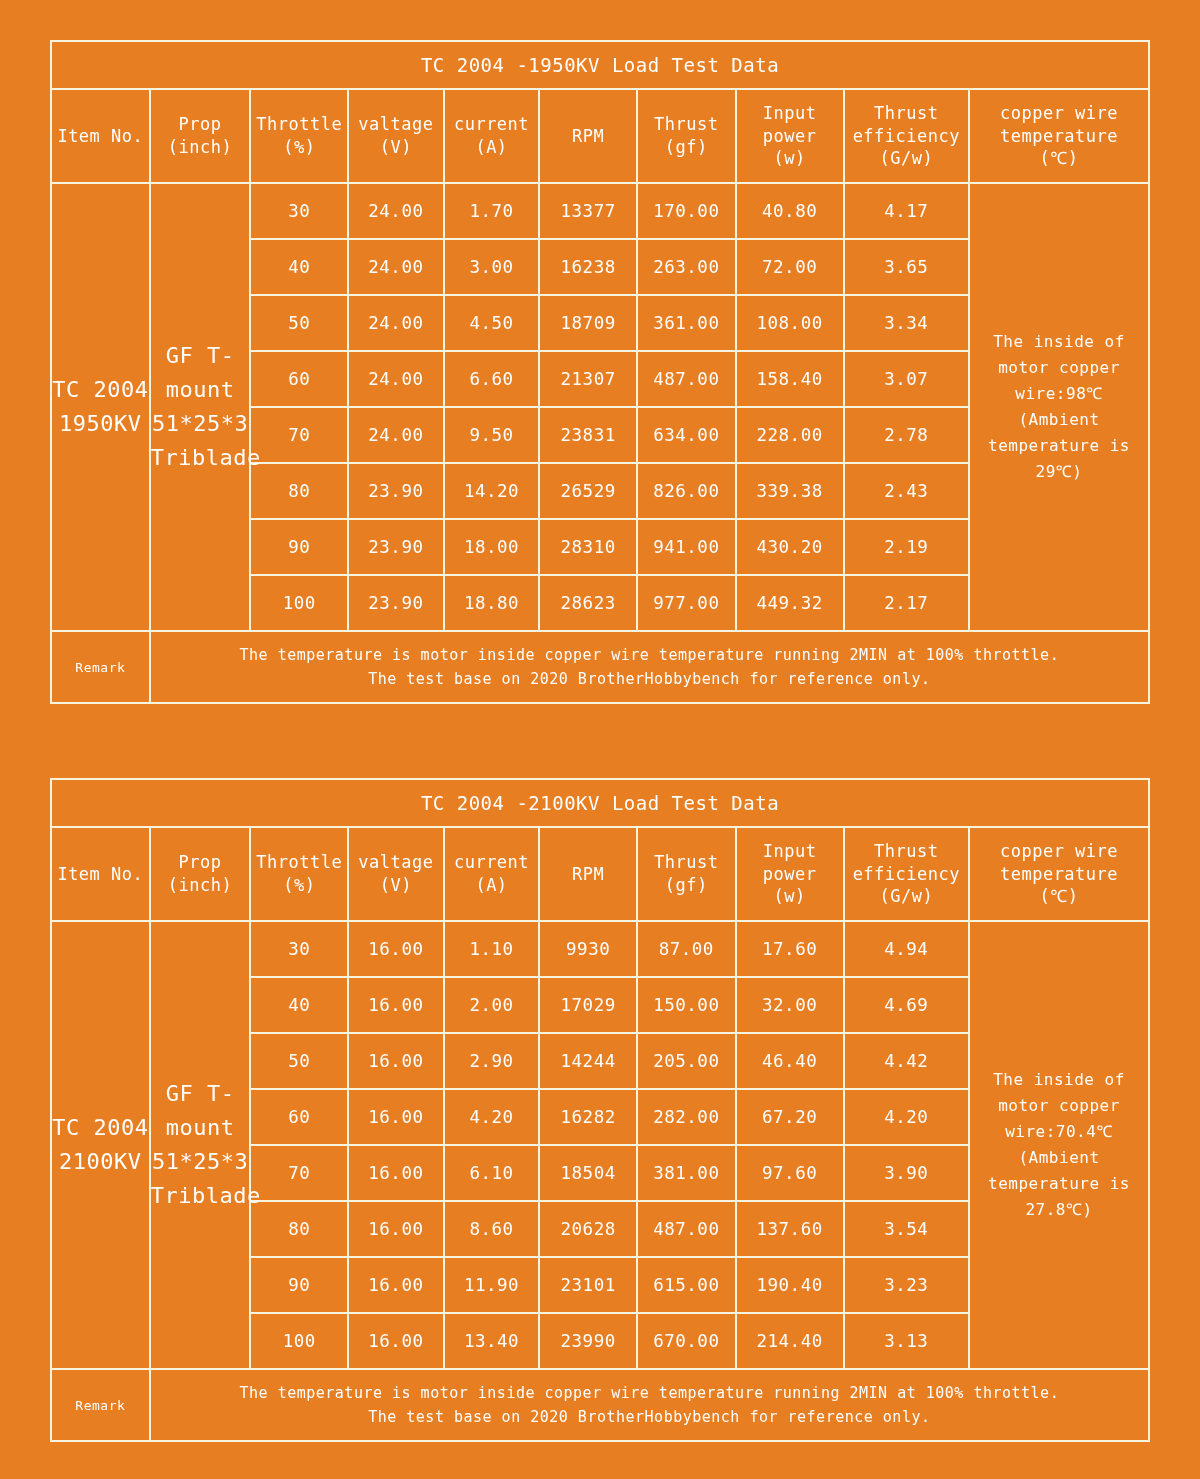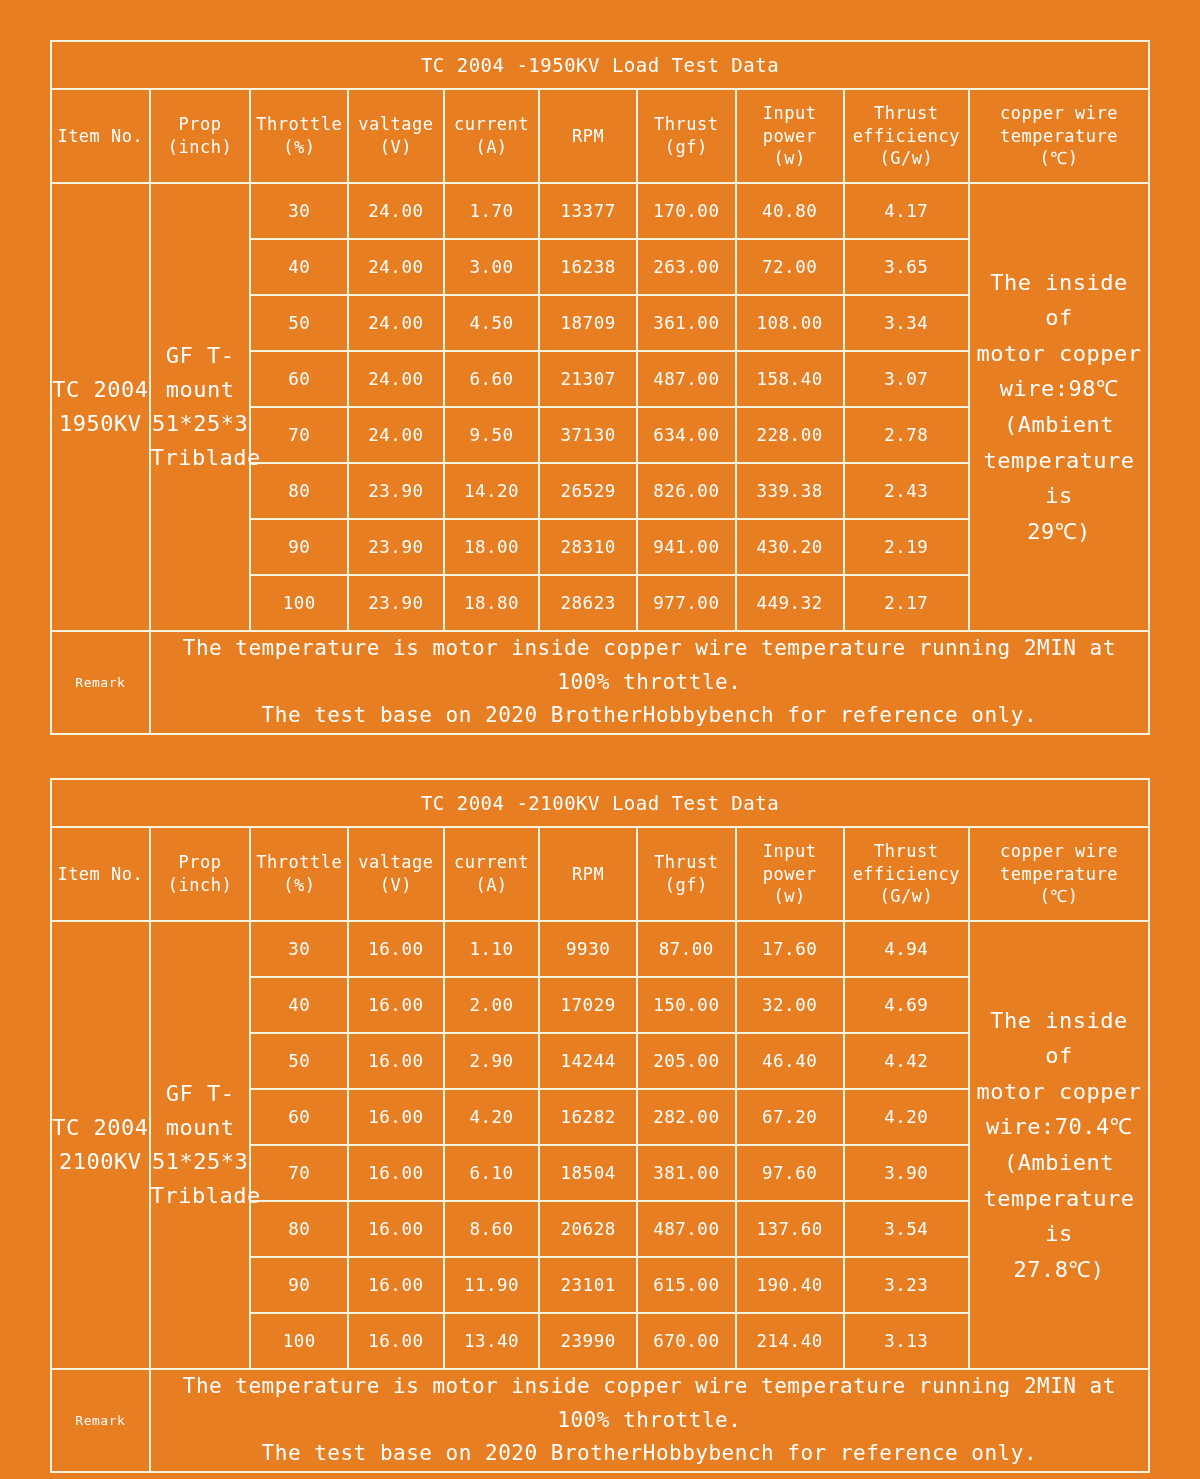--- a/index.html
+++ b/index.html
@@ -61,31 +61,31 @@
     height: 54px;
     font-size: 17.5px;
     letter-spacing: 1px;
   }
   .item-cell, .prop-cell, .temp-cell {
     font-size: 22px;
     line-height: 1.55;
     letter-spacing: 0.6px;
   }
   .temp-cell {
-    font-size: 22px;
+    font-size: 16px;
     line-height: 1.62;
     padding: 0 6px;
   }
   .remark-label {
     height: 70px;
     font-size: 13px;
   }
   .remark-text {
     height: 70px;
-    font-size: 21px;
+    font-size: 15px;
     line-height: 1.6;
     letter-spacing: 0.6px;
     padding: 2px 4px;
   }
   
   col.c-item   { width: 96px; }
   col.c-prop   { width: 98px; }
   col.c-thr    { width: 95px; }
   col.c-volt   { width: 93px; }
   col.c-cur    { width: 93px; }
@@ -167,21 +167,21 @@
           <td class="data-cell">6.60</td>
           <td class="data-cell">21307</td>
           <td class="data-cell">487.00</td>
           <td class="data-cell">158.40</td>
           <td class="data-cell">3.07</td>
         </tr>
         <tr>
           <td class="data-cell">70</td>
           <td class="data-cell">24.00</td>
           <td class="data-cell">9.50</td>
-          <td class="data-cell">37130</td>
+          <td class="data-cell">23831</td>
           <td class="data-cell">634.00</td>
           <td class="data-cell">228.00</td>
           <td class="data-cell">2.78</td>
         </tr>
         <tr>
           <td class="data-cell">80</td>
           <td class="data-cell">23.90</td>
           <td class="data-cell">14.20</td>
           <td class="data-cell">26529</td>
           <td class="data-cell">826.00</td>

